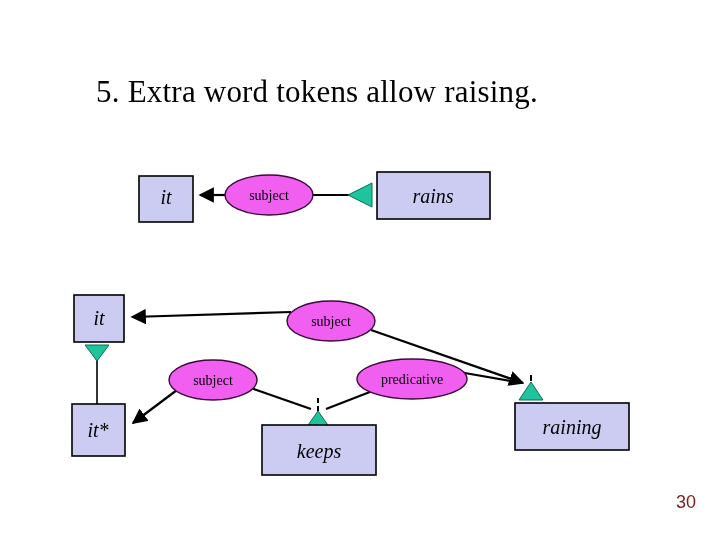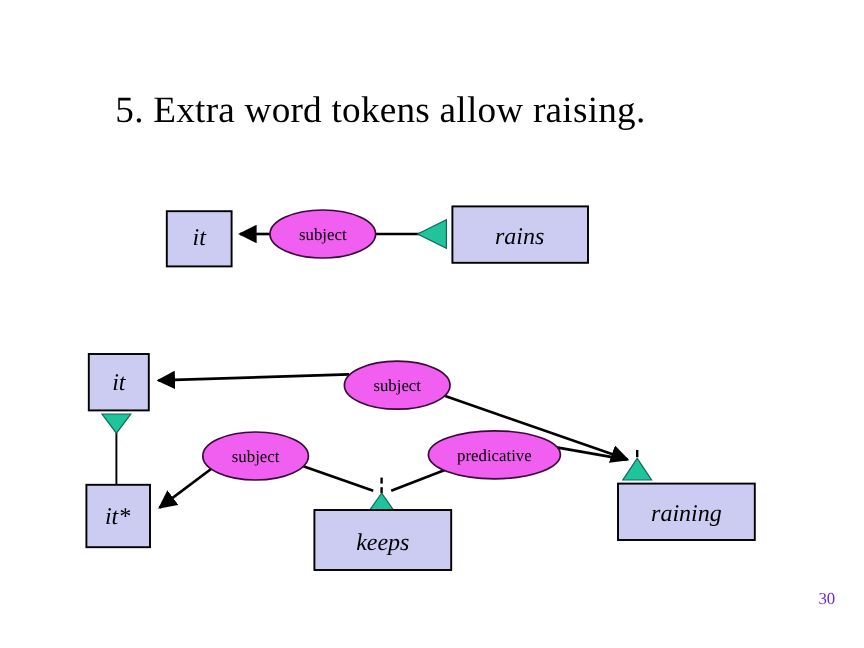--- a/index.html
+++ b/index.html
@@ -79,23 +79,23 @@
     stroke-width: 2;
     fill: none;
   }
   .dot-mark {
     fill: #000000;
   }
   #page-number {
     position: absolute;
     right: 24px;
     top: 492px;
-    font-family: Liberation Serif, serif;
-    font-size: 14px;
-    color: #6d28d9;
+    font-family: Liberation Sans, sans-serif;
+    font-size: 18px;
+    color: #7f1d1d;
   }
 </style>
 </head>
 <body>
 
 <div id="slide">
 
   <div id="slide-title">5. Extra word tokens allow raising.</div>
 
   <svg id="diagram" viewBox="0 0 720 540">

